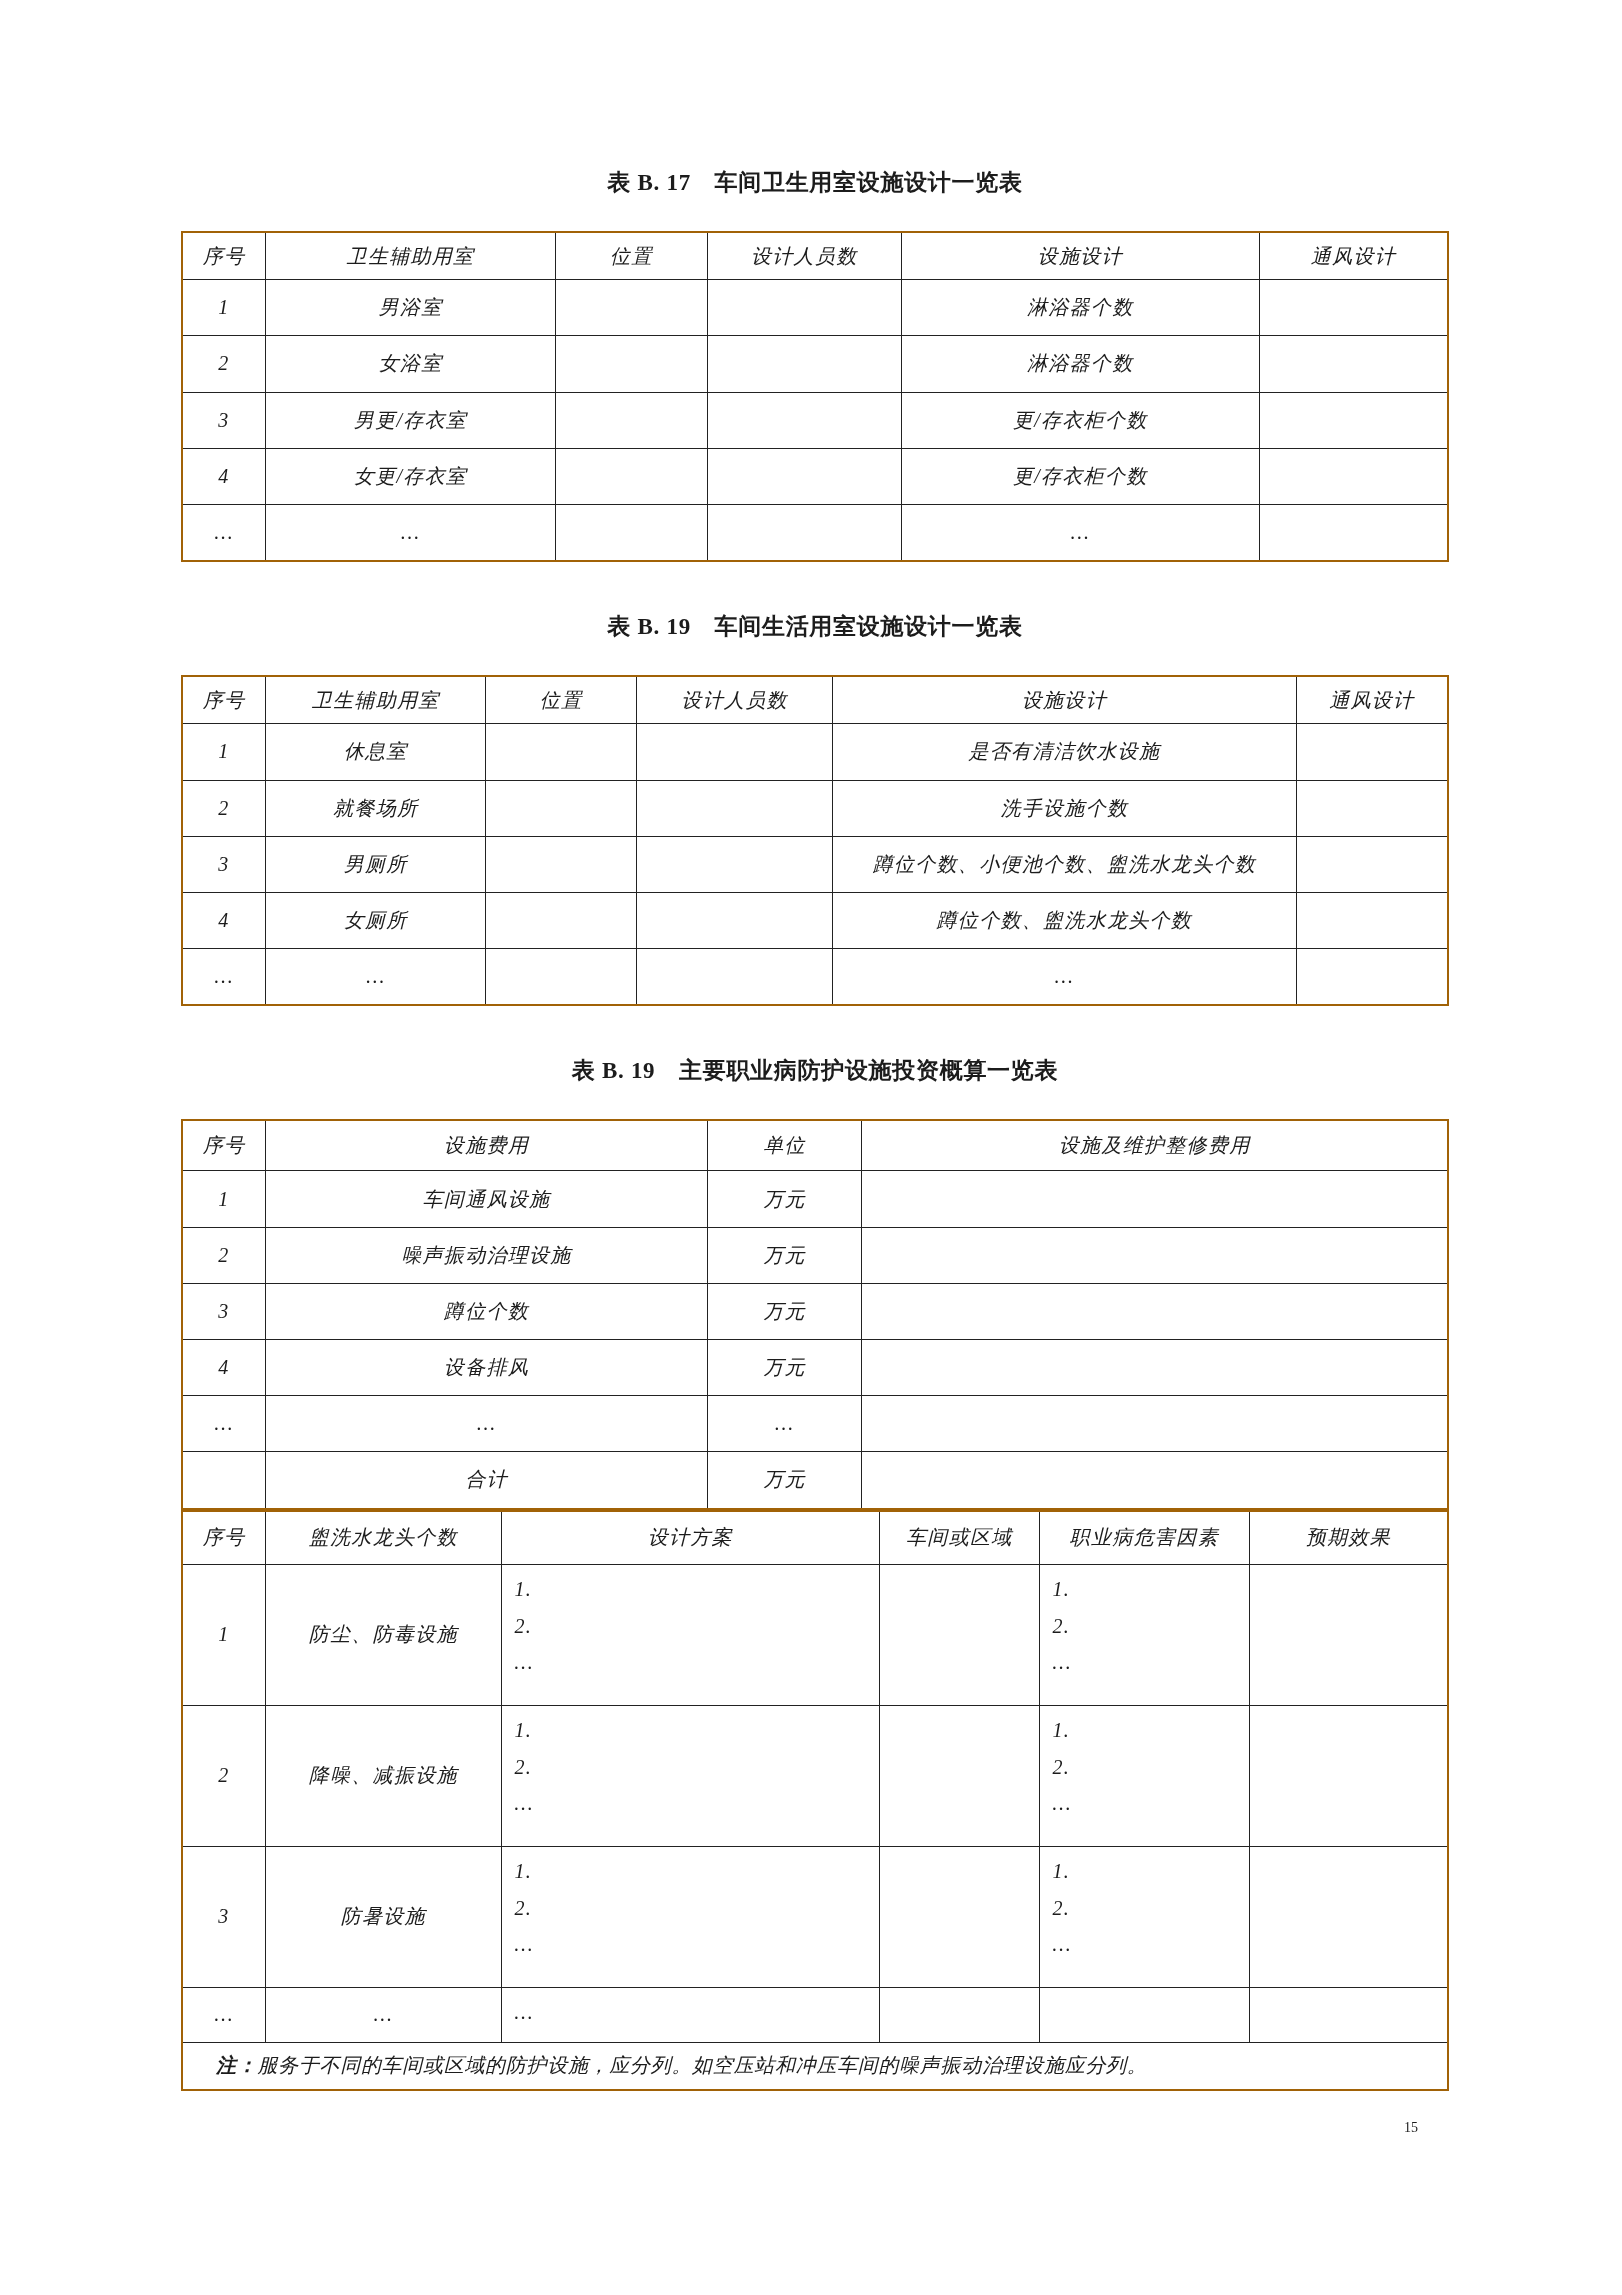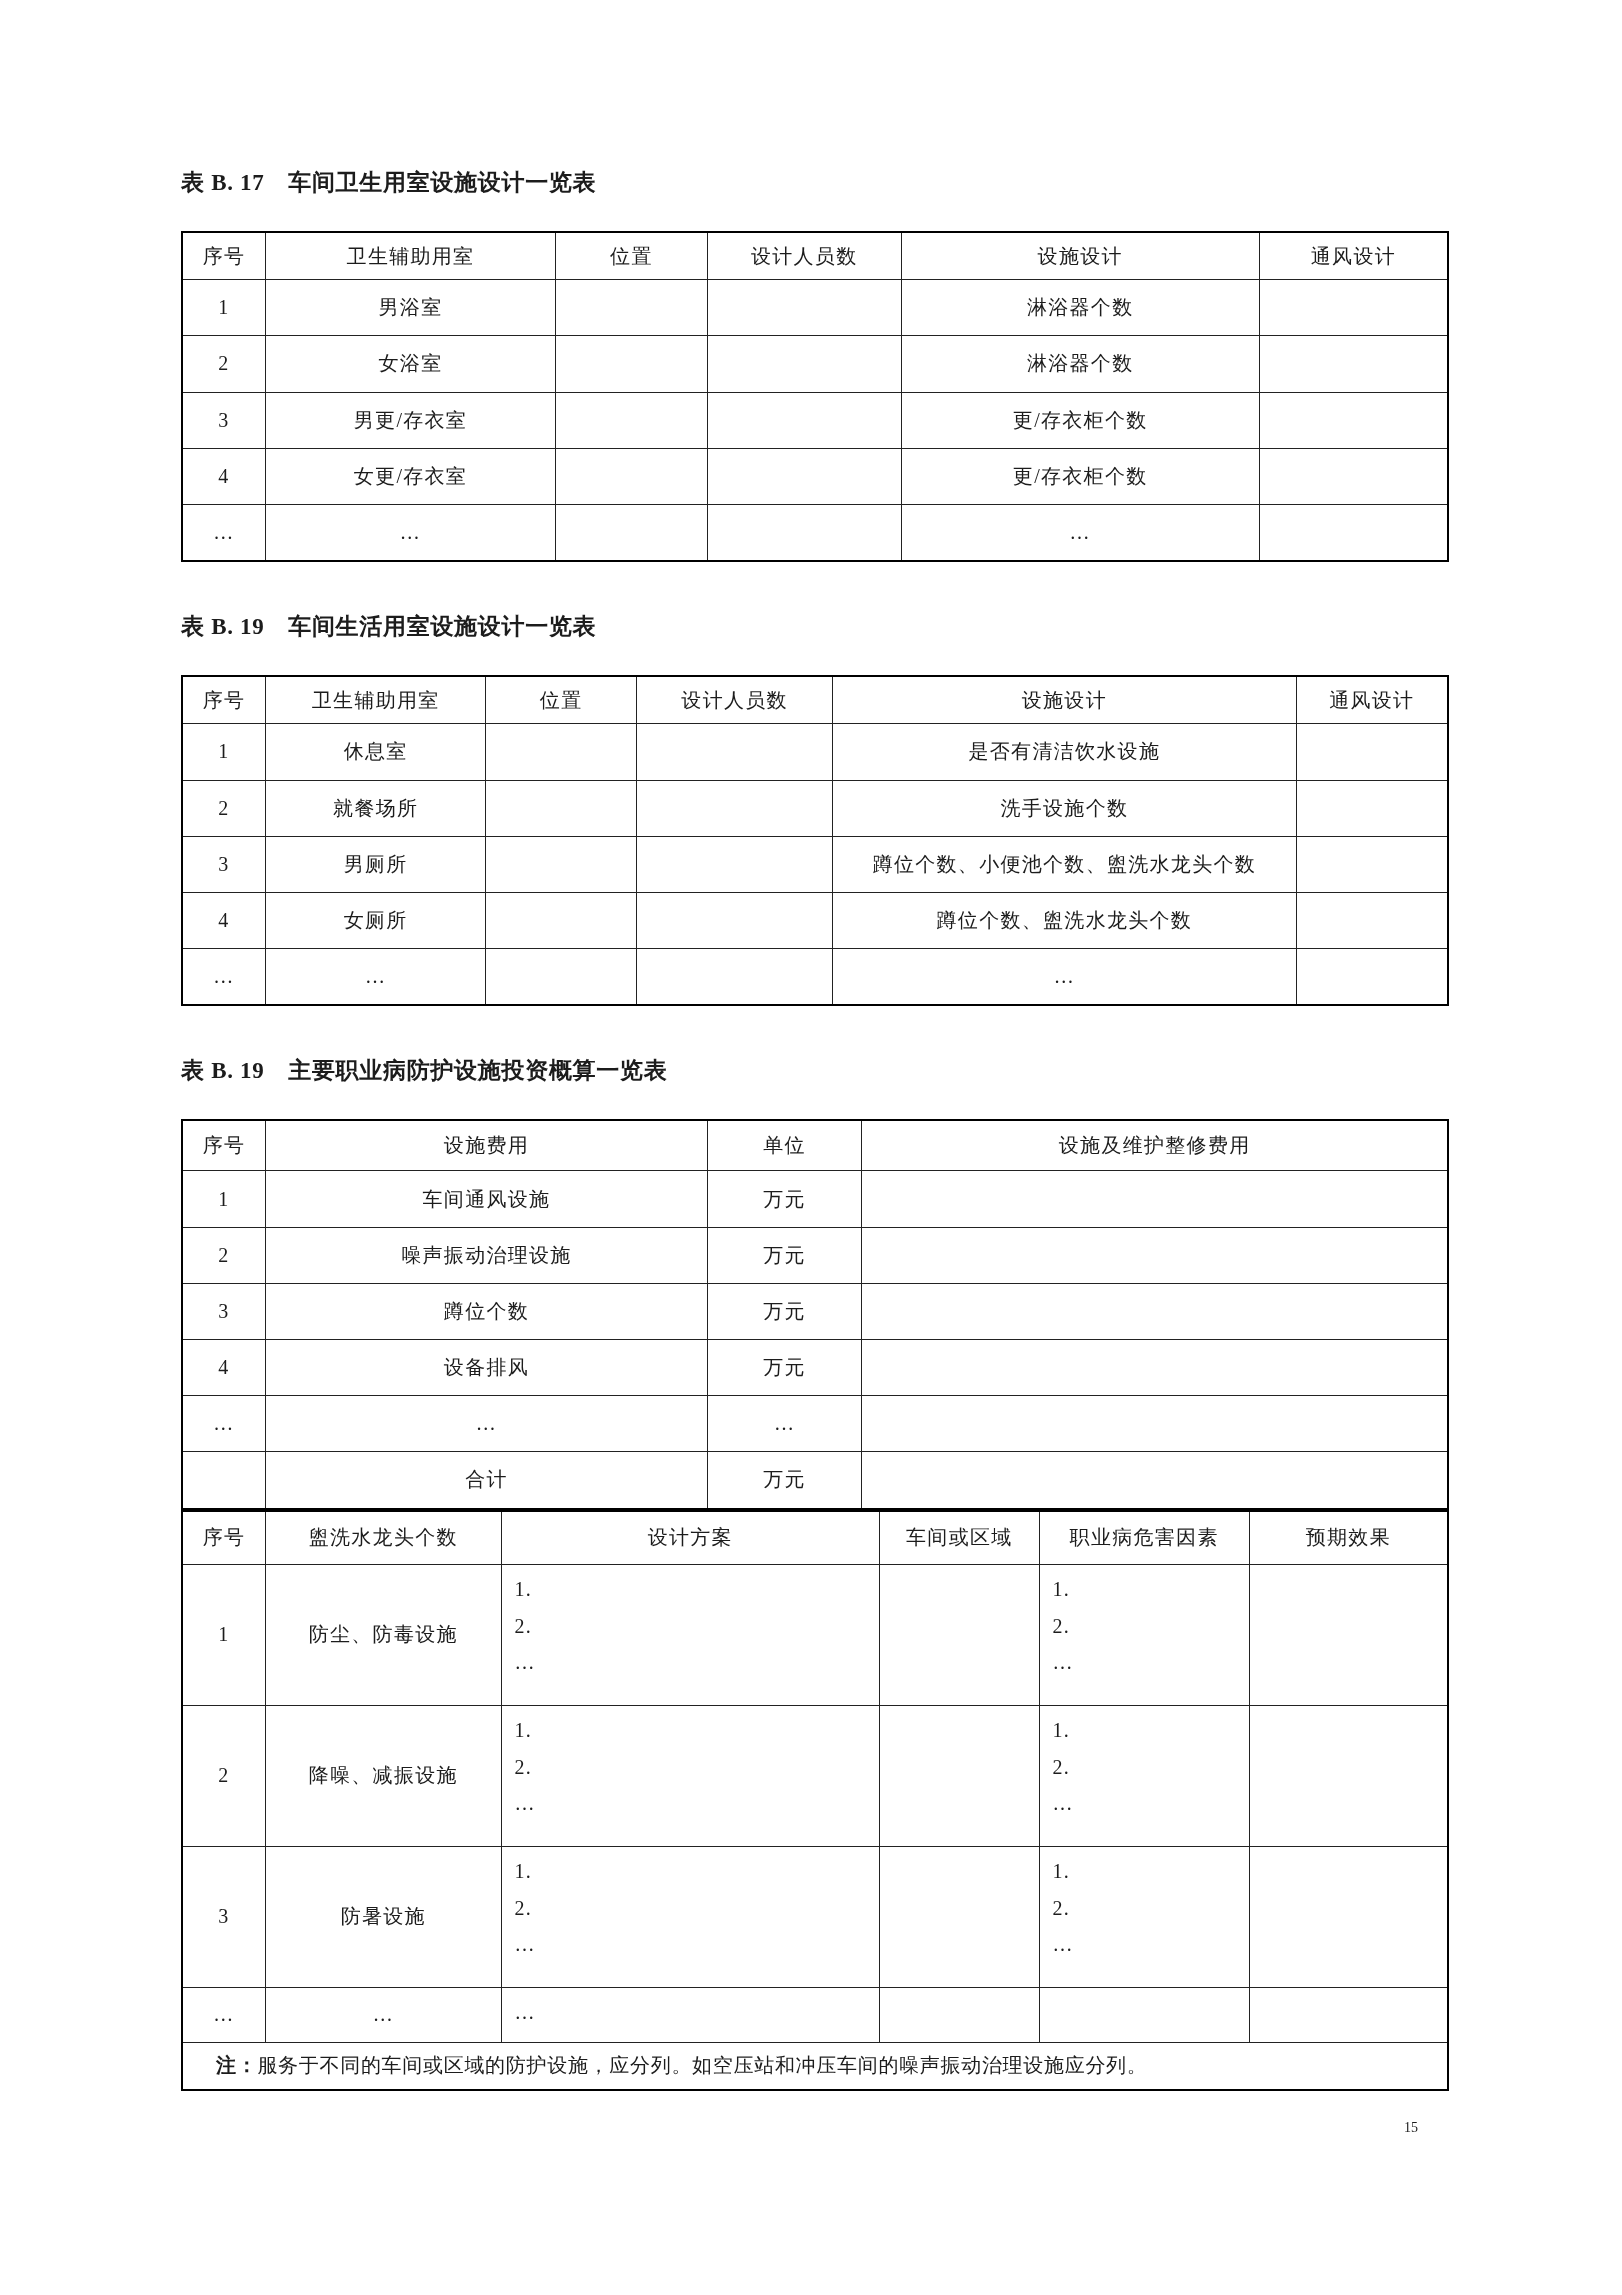--- a/index.html
+++ b/index.html
@@ -15,32 +15,34 @@
   .page { padding: 167px 173px 0 181px; }
 
   .doc-header {
     text-align: right;
     font-size: 22px;
     letter-spacing: 1.3px;
     margin-bottom: 79px;
   }
 
   .table-title {
+    text-align: center;
     font-size: 23px;
     font-weight: bold;
     letter-spacing: 0.7px;
     margin: 49px 0 33px 0;
   }
   section:first-of-type .table-title { margin-top: 0; }
 
   table.std-table {
     width: 100%;
     border-collapse: collapse;
     table-layout: fixed;
-    border: 2px solid #000000;
+    border: 2px solid #a16207;
+    font-style: italic;
   }
   .std-table th, .std-table td {
     border: 1.3px solid #222222;
     font-size: 20px;
     font-weight: normal;
     text-align: center;
     vertical-align: middle;
     letter-spacing: 1.3px;
     padding: 2.6px 6.5px;
     white-space: pre-line;

